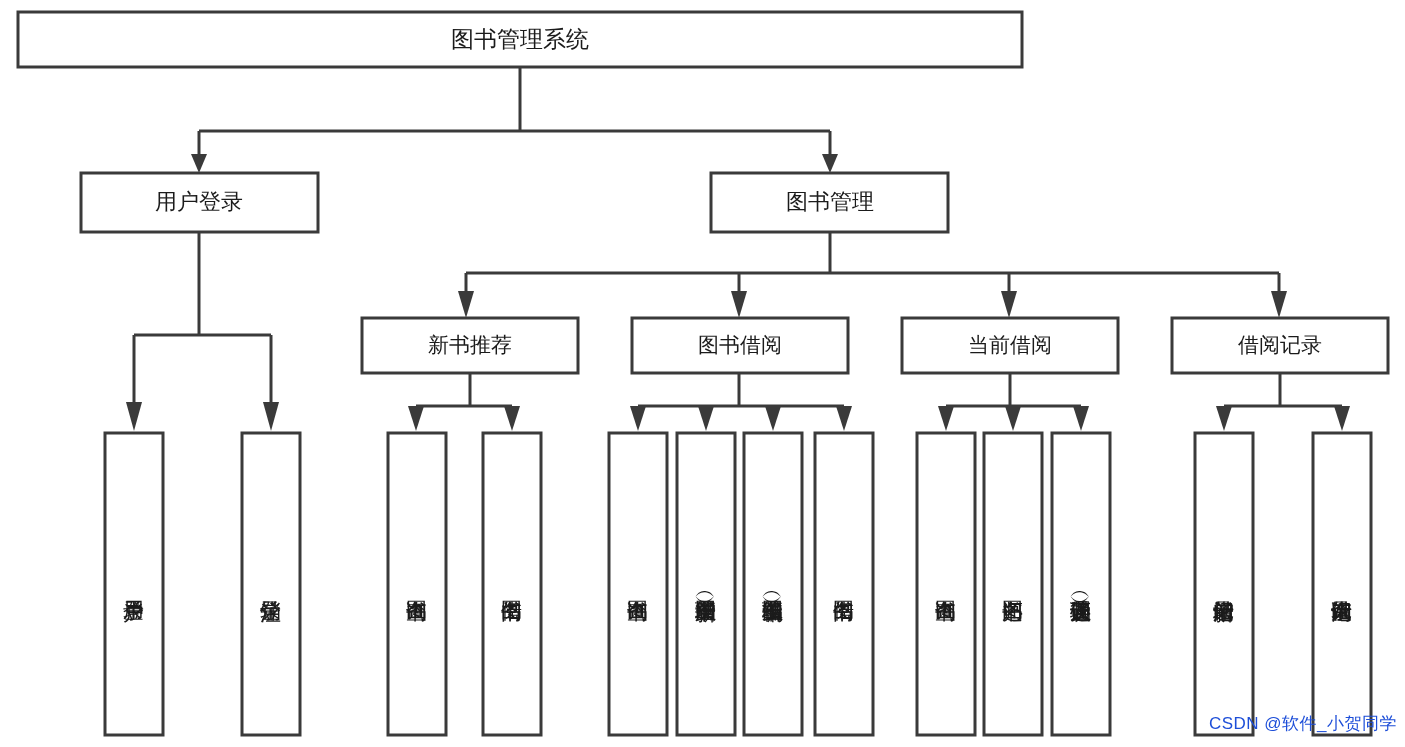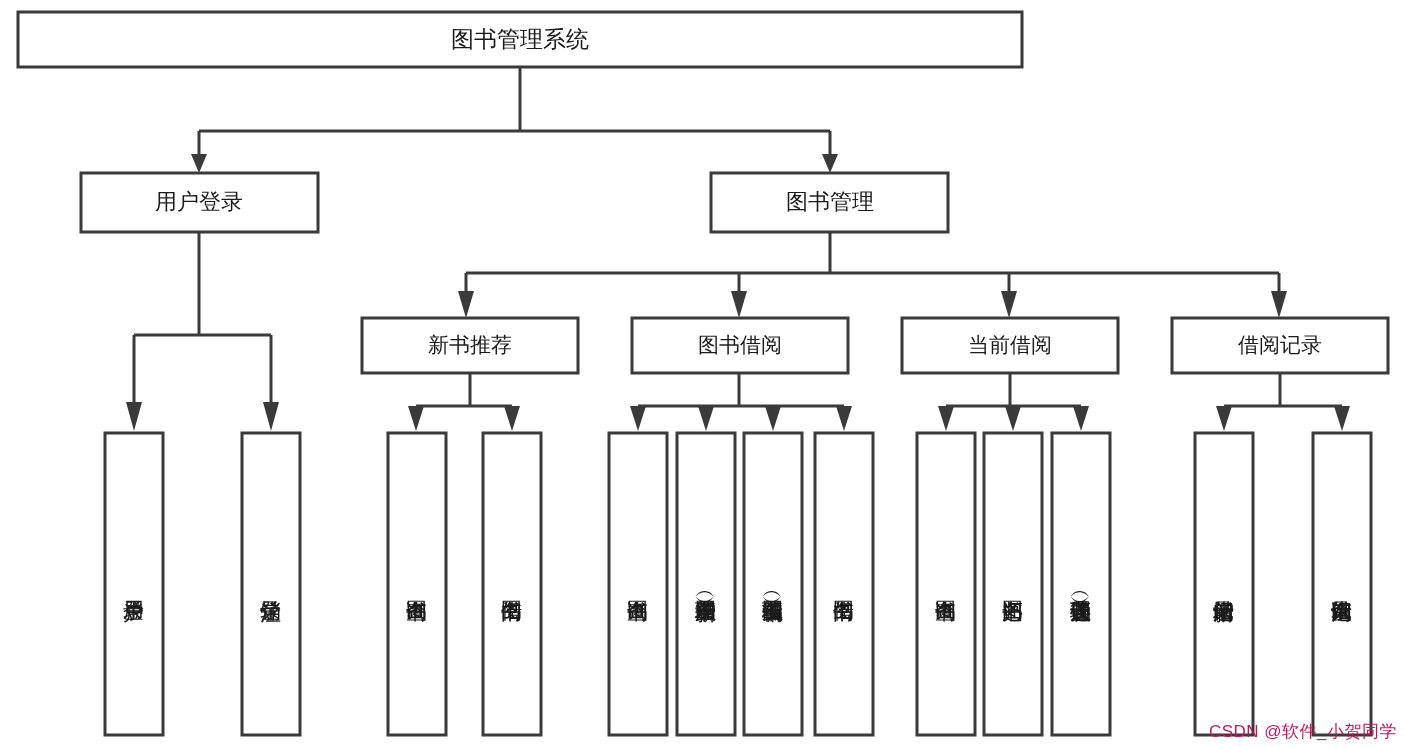--- a/index.html
+++ b/index.html
@@ -22,23 +22,23 @@
   .label-root{font-size:23px;}
   .label-l1{font-size:22px;}
   .label-l2{font-size:21px;}
   .vlabel{
     font-family:"Liberation Sans","DejaVu Sans",sans-serif;
     fill:#1b1b1b;font-size:21px;
     writing-mode:vertical-rl;
     text-anchor:middle;
   }
   .watermark{
-    position:absolute;right:8px;bottom:4px;
-    font-family:"Liberation Sans","DejaVu Sans",sans-serif;
-    font-size:17px;color:#be185d;white-space:nowrap;
+    position:absolute;right:8px;bottom:12px;
+    font-family:"Liberation Sans","DejaVu Sans",sans-serif;
+    font-size:17px;color:#1d4ed8;white-space:nowrap;
     letter-spacing:0.5px;
   }
 </style>
 </head>
 <body>
 
 <div id="diagram-root">
 <svg width="1405" height="747" viewBox="0 0 1405 747" xmlns="http://www.w3.org/2000/svg">
 
   <g>

